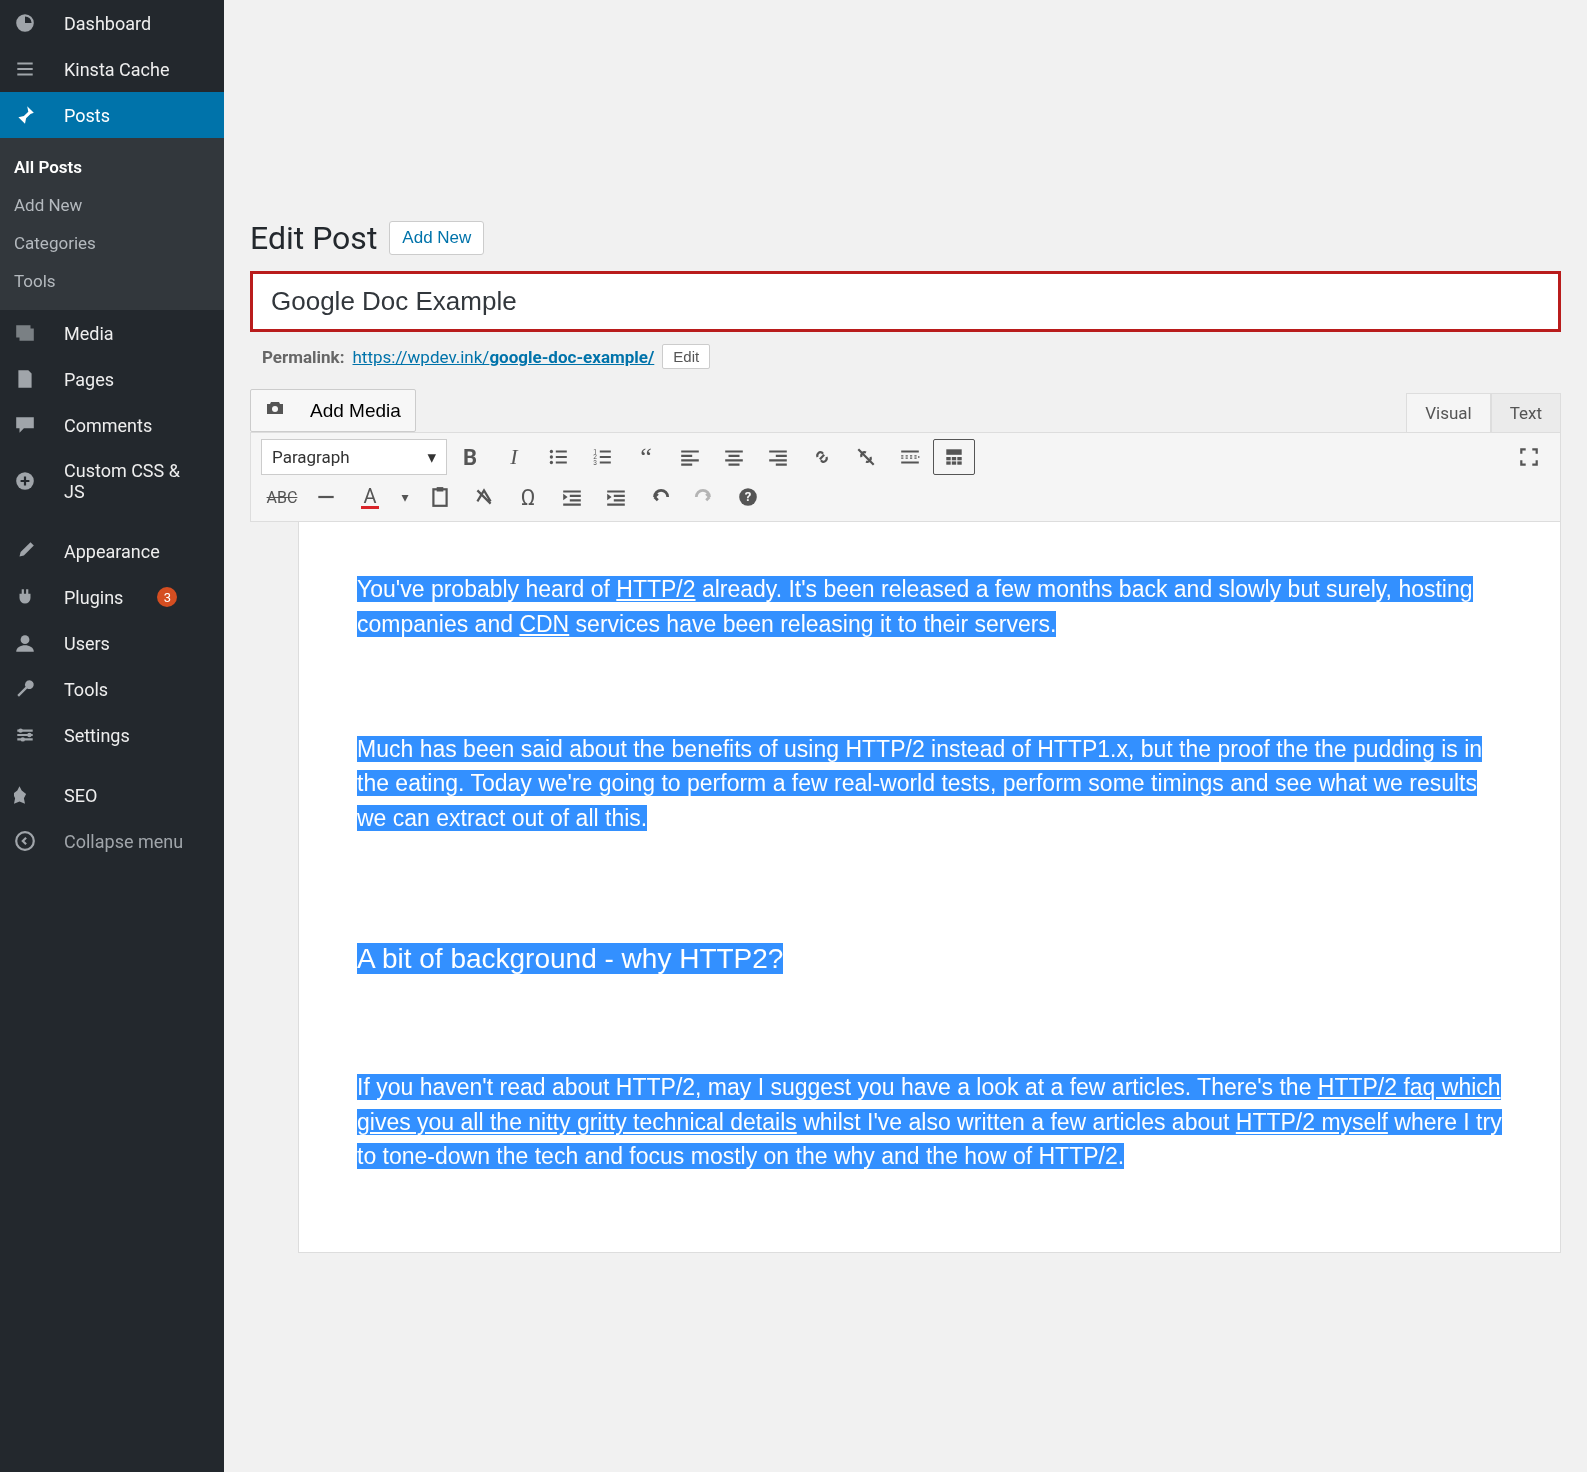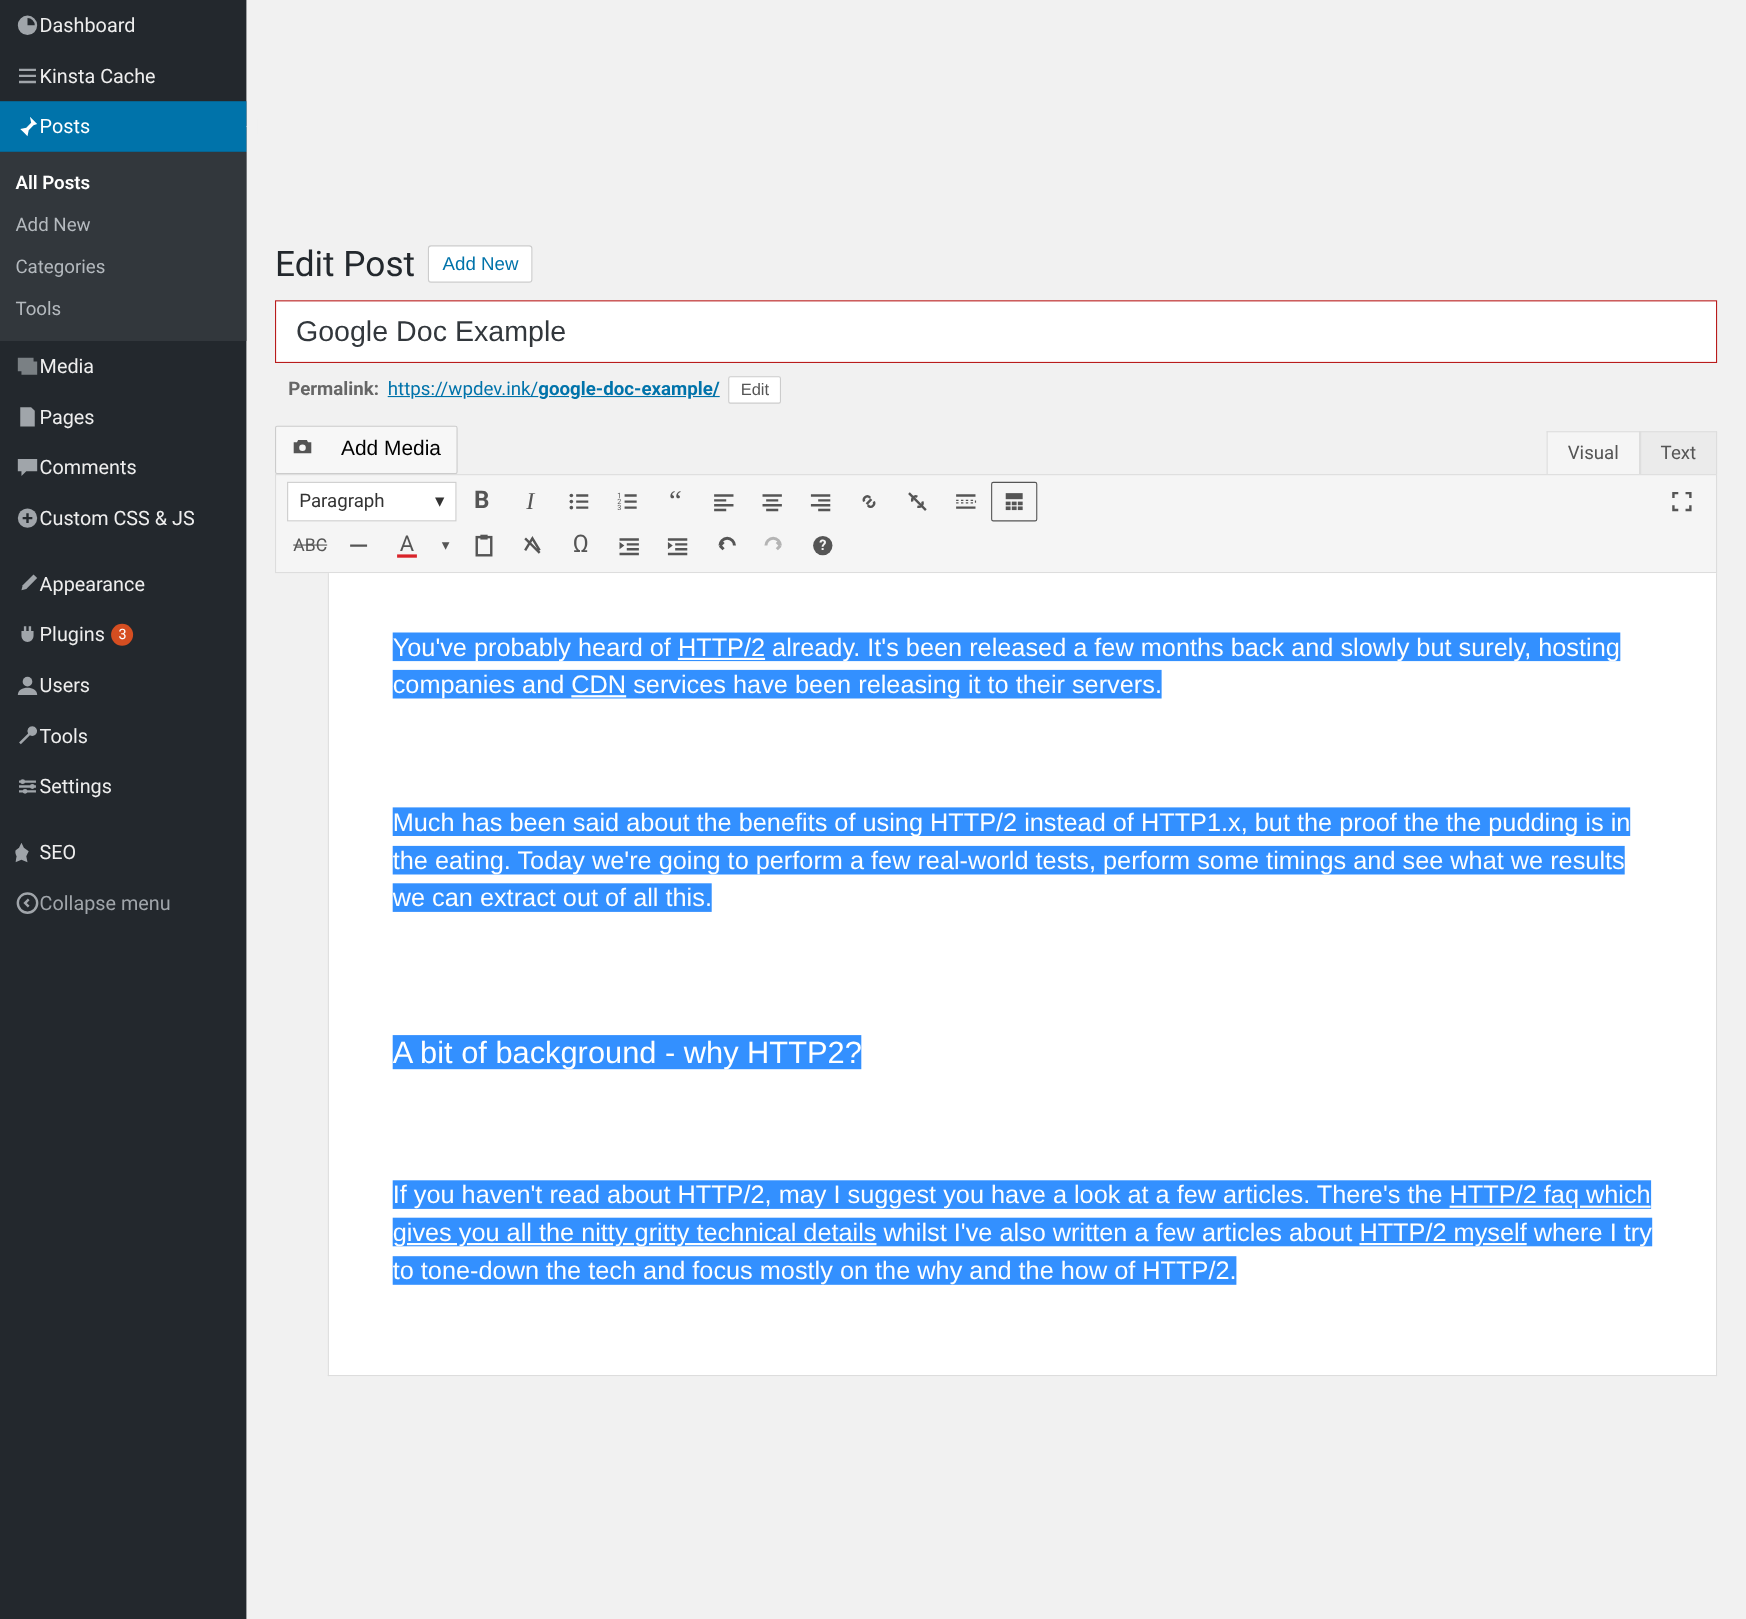--- a/index.html
+++ b/index.html
@@ -1,50 +1,50 @@
 <!DOCTYPE html>
 <html><head>
 <meta charset="utf-8">
 <style>
   * { box-sizing: border-box; margin: 0; padding: 0; }
   body { font-family: -apple-system, BlinkMacSystemFont, "Segoe UI", Roboto, sans-serif; background: #f1f1f1; color: #333; font-size: 14px; display: flex; width: 1587px; height: 1472px; overflow: hidden; }
 
   
   .sidebar { width: 224px; background: #23282d; color: #eee; flex-shrink: 0; display: flex; flex-direction: column; }
-  .menu-item { display: flex; align-items: center; padding: 12px 20px 12px 14px; color: #eee; font-size: 18px; cursor: pointer; gap: 0; }
+  .menu-item { display: flex; align-items: center; padding: 12px 20px 12px 14px; color: #eee; font-size: 18px; cursor: pointer; gap: 28px; }
   .menu-item.active { background: #0073aa; color: #fff; position: relative; }
   .menu-item.active::after { content:""; position:absolute; right:-10px; top:50%; transform:translateY(-50%); border:10px solid transparent; border-right-color:#f1f1f1; }
   .menu-item .icon { width: 22px; height: 22px; display:flex; align-items:center; justify-content:center; color:#a0a5aa; flex-shrink:0; }
   .menu-item.active .icon svg { fill:#fff; color:#fff; }
   .submenu { background:#32373c; padding: 10px 0; }
   .submenu-item { padding: 9px 14px; font-size:17px; color:#b4b9be; cursor:pointer; }
   .submenu-item.current { color:#fff; font-weight:600; }
   .badge { background:#d54e21; color:#fff; border-radius:50%; font-size:13px; width:20px; height:20px; display:inline-flex; align-items:center; justify-content:center; margin-left:6px; }
 
   
   .main { flex: 1; padding: 20px 26px; display:flex; flex-direction:column;justify-content:center; }
   .page-title-row { display:flex; align-items:center; gap:12px; margin-bottom:14px; }
   .page-title { font-size:32px; font-weight:400; color:#23282d; }
   .add-new-btn { border:1px solid #ccc; background:#fff; color:#0073aa; padding:6px 12px; font-size:17px; border-radius:3px; cursor:pointer; }
 
-  .title-input { width:100%; border:1px solid #b91c1c; background:#fff; font-size:26px; padding:12px 18px; color:#32373c; }
+  .title-input { width:100%; border:3px solid #b91c1c; background:#fff; font-size:26px; padding:12px 18px; color:#32373c; }
   .permalink { display:flex; align-items:center; gap:8px; margin:12px 0 20px 12px; font-size:17px; color:#666; }
   .permalink a { color:#0073aa; text-decoration:underline; }
   .edit-btn { border:1px solid #ccc; background:#fff; padding:3px 10px; font-size:15px; cursor:pointer; color:#555; border-radius:2px; }
 
   .editor { display:flex; flex-direction:column; }
   .editor-top { display:flex; justify-content:space-between; align-items:flex-end; }
   .add-media-btn { border:1px solid #ccc; background:#f7f7f7; padding:8px 14px; font-size:19px; display:flex; align-items:center; gap:25px; cursor:pointer; border-radius:2px; }
   .tabs { display:flex; }
   .tab { border:1px solid #ddd; border-bottom:none; padding:9px 18px; background:#ebebeb; color:#555; font-size:17px; cursor:pointer; }
   .tab.active { background:#f5f5f5; }
 
   .toolbar { border:1px solid #ddd; background:#f5f5f5; padding:6px 10px; display:flex; flex-direction:column; gap:4px; }
   .toolbar-row { display:flex; align-items:center; gap:2px; }
-  .format-select { border:1px solid #ccc; height:36px; width:154px; padding:0 10px; font-size:17px; display:flex; align-items:center; justify-content:space-between; background:#fff; cursor:pointer; }
+  .format-select { border:1px solid #ccc; height:36px; width:186px; padding:0 10px; font-size:17px; display:flex; align-items:center; justify-content:space-between; background:#fff; cursor:pointer; }
   .tool-btn { width:42px; height:36px; display:flex; align-items:center; justify-content:center; cursor:pointer; color:#555; border-radius:2px; }
   .tool-btn.boxed { border:1px solid #555; }
   .tool-btn svg { width:22px; height:22px; fill:#555; }
   .spacer { flex:1; }
   .color-A { display:flex; flex-direction:column; align-items:center; line-height:1; font-size:20px; }
   .color-A .underline { height:3px; width:18px; background:#d9242a; }
 
   .content-area { border:1px solid #ddd; border-top:none; background:#fff; padding:50px 58px; font-size:23px; line-height:1.5; flex:1; overflow:auto; font-family: Arial, sans-serif; margin-left: 48px; }
   .content-area p { margin-bottom:28px; }
   .content-area h2 { font-size:28px; font-weight:400; margin:40px 0 28px; }

